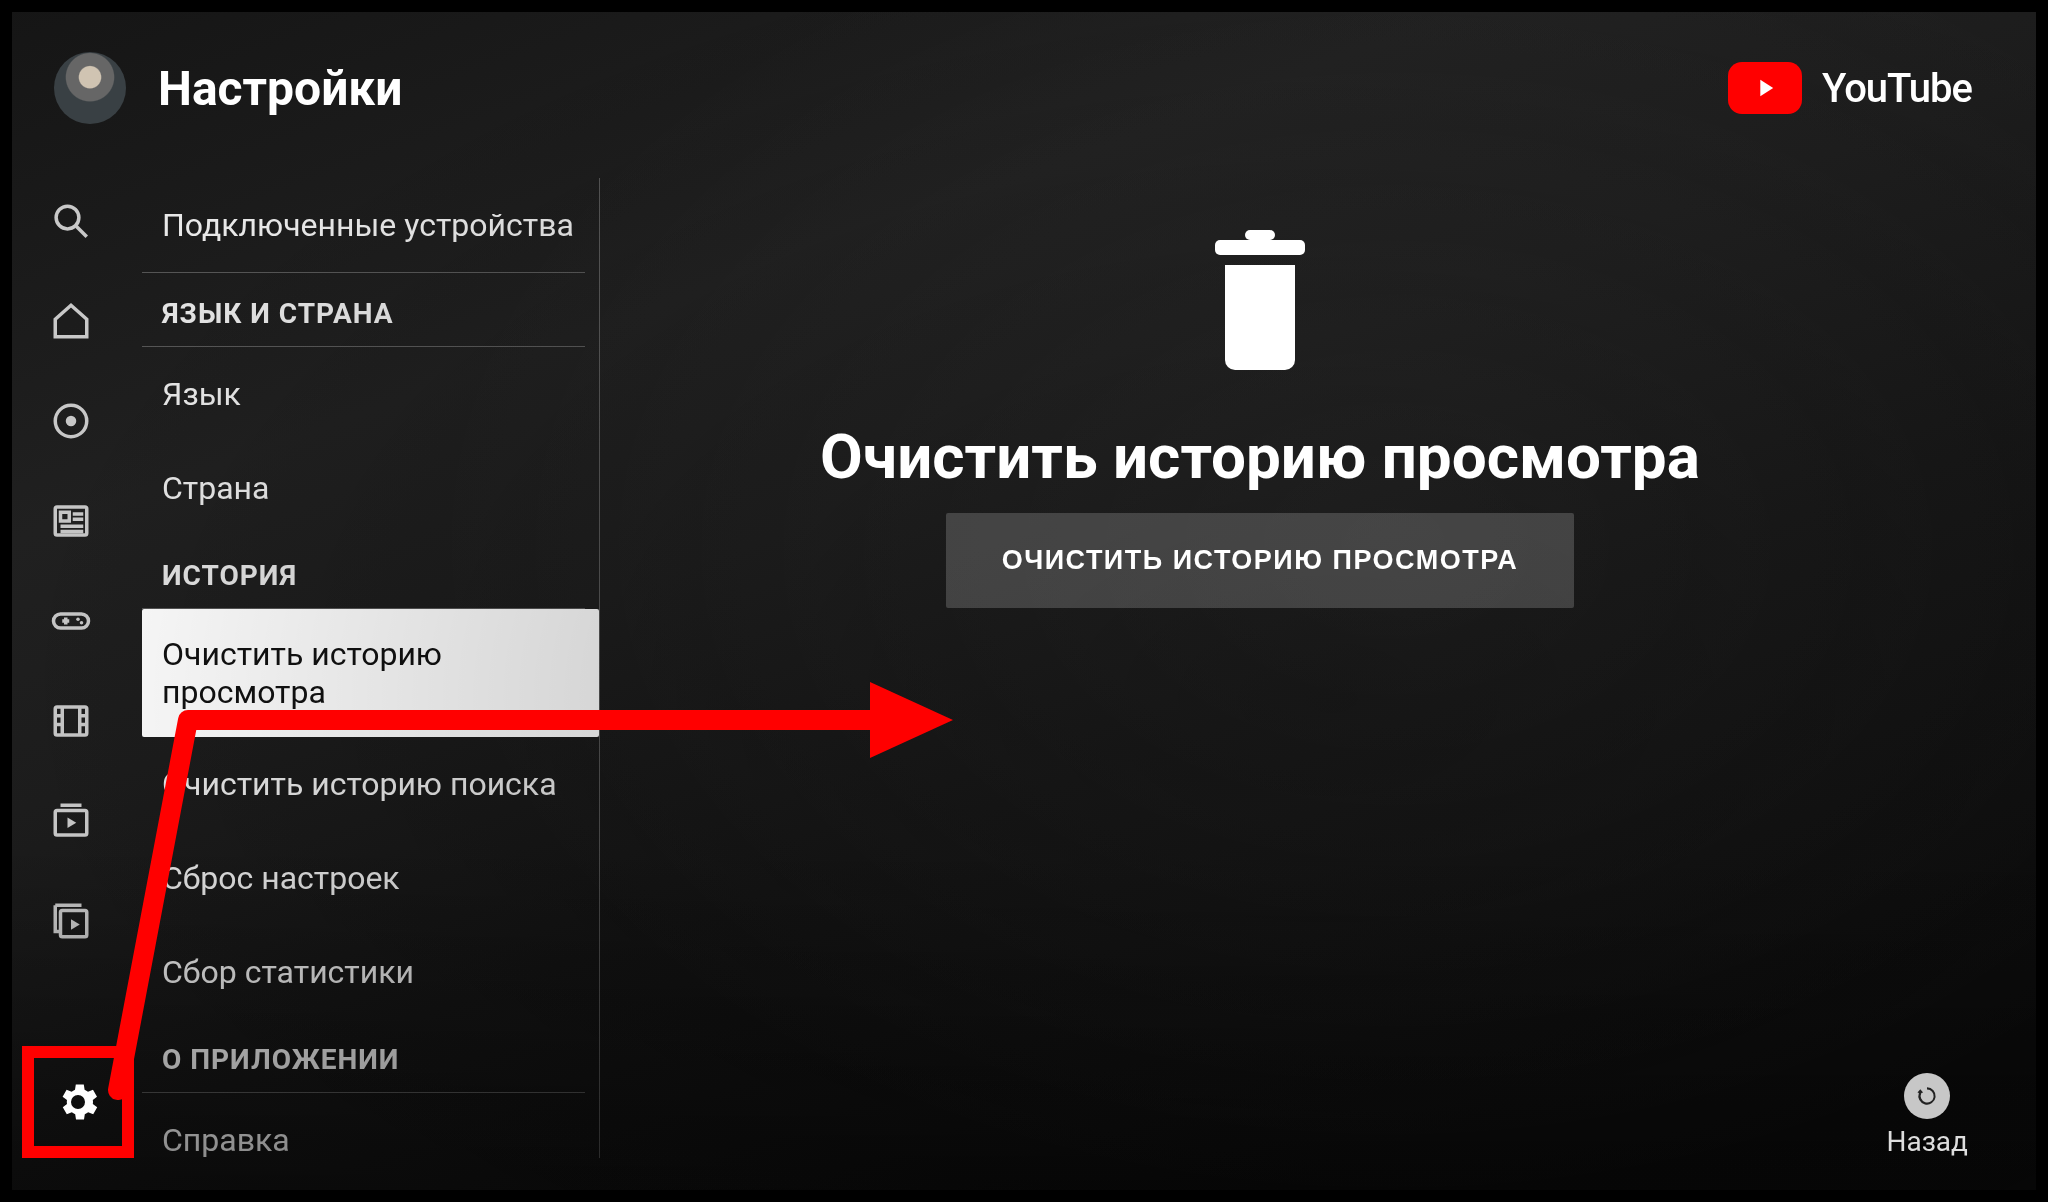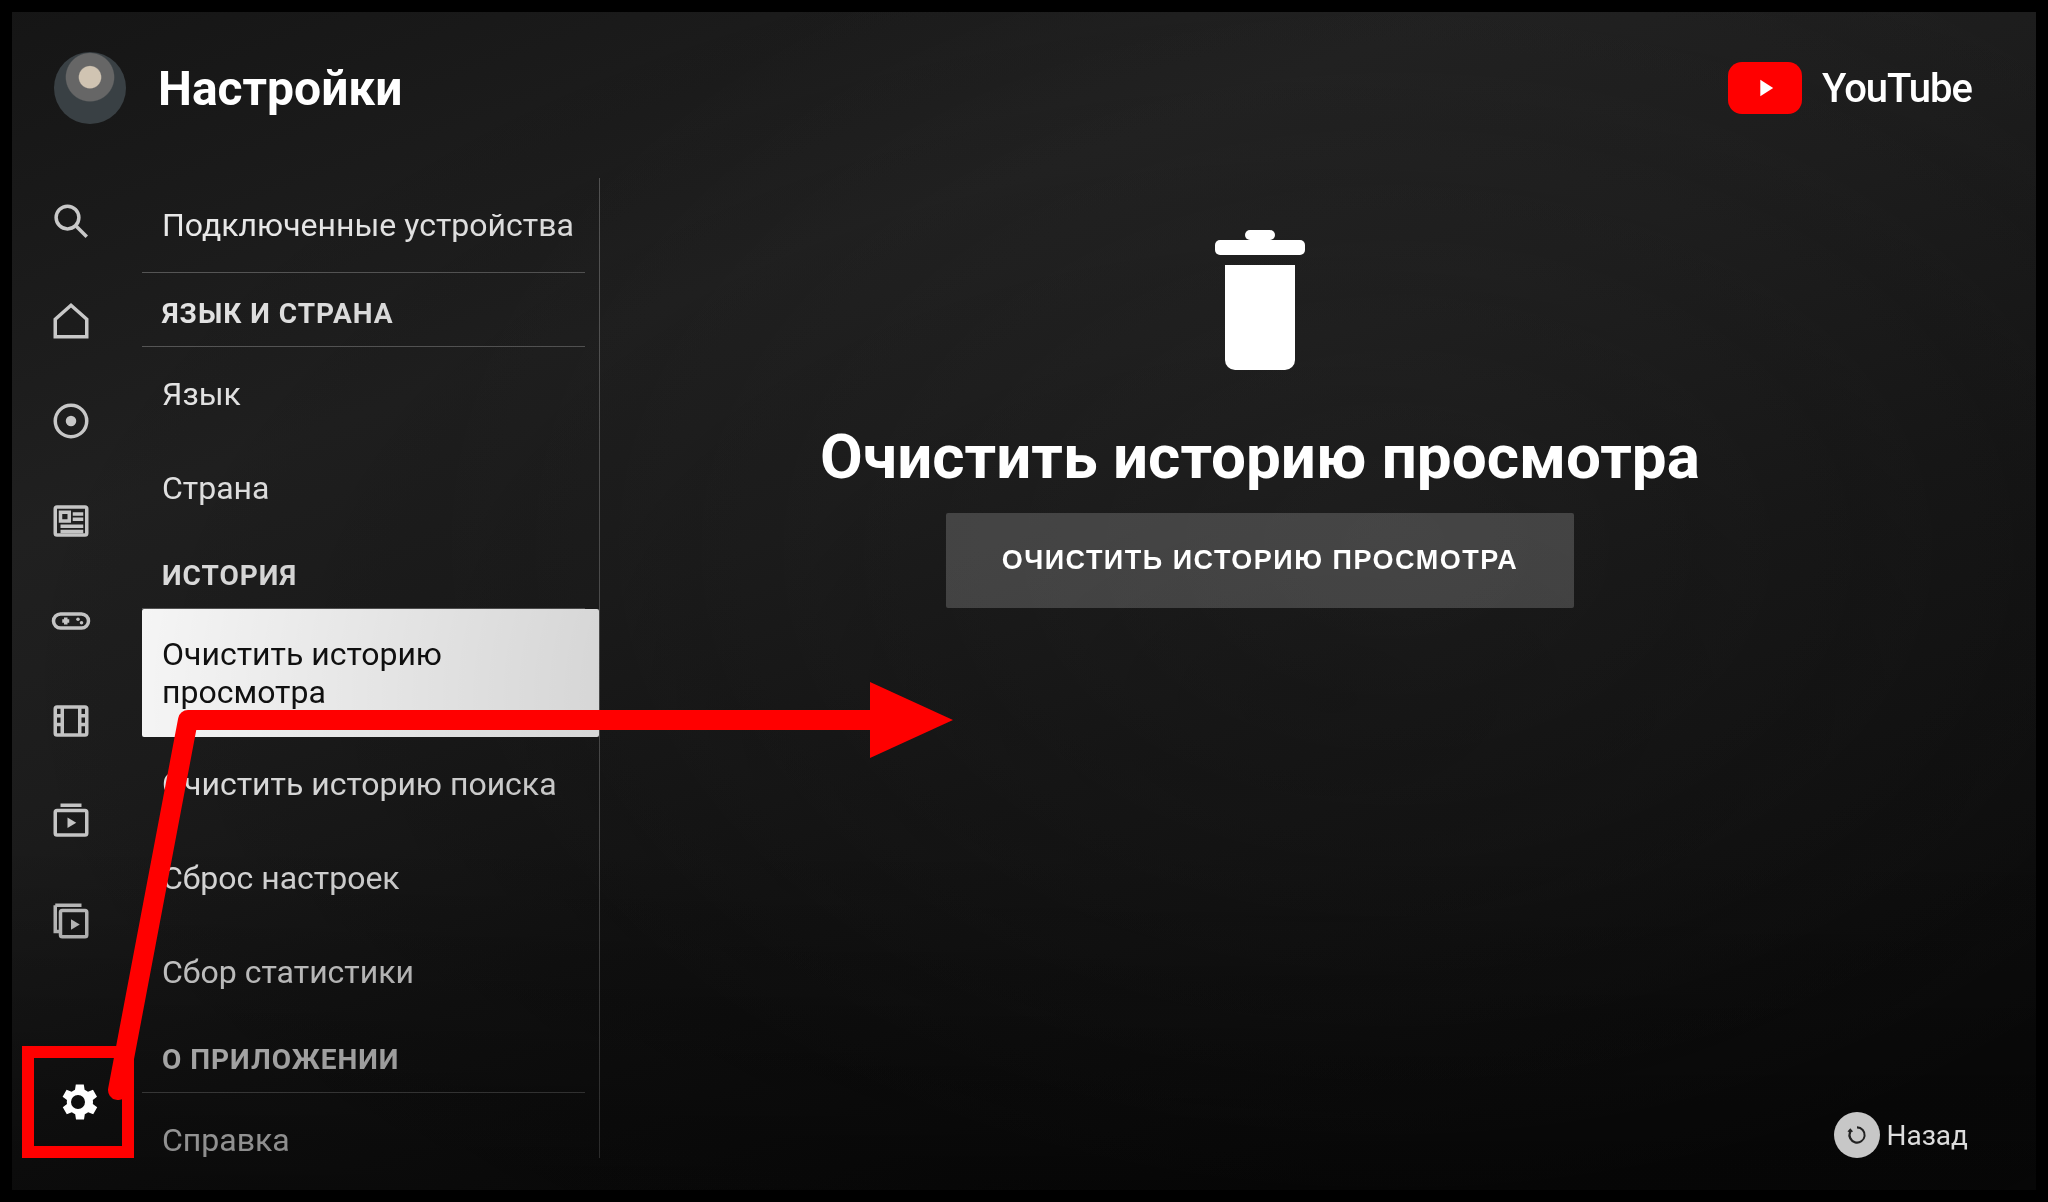--- a/index.html
+++ b/index.html
@@ -170,21 +170,21 @@
       min-width: 620px;
       cursor: pointer;
     }
 
     
     .back-area {
       position: absolute;
       right: 80px;
       bottom: 44px;
       display: flex;
-      flex-direction: row;
+      flex-direction: column;
       align-items: center;
       gap: 6px;
       color: #ddd;
       z-index: 5;
     }
     .back-circle {
       width: 46px;
       height: 46px;
       border-radius: 50%;
       background: #c7c7c7;

